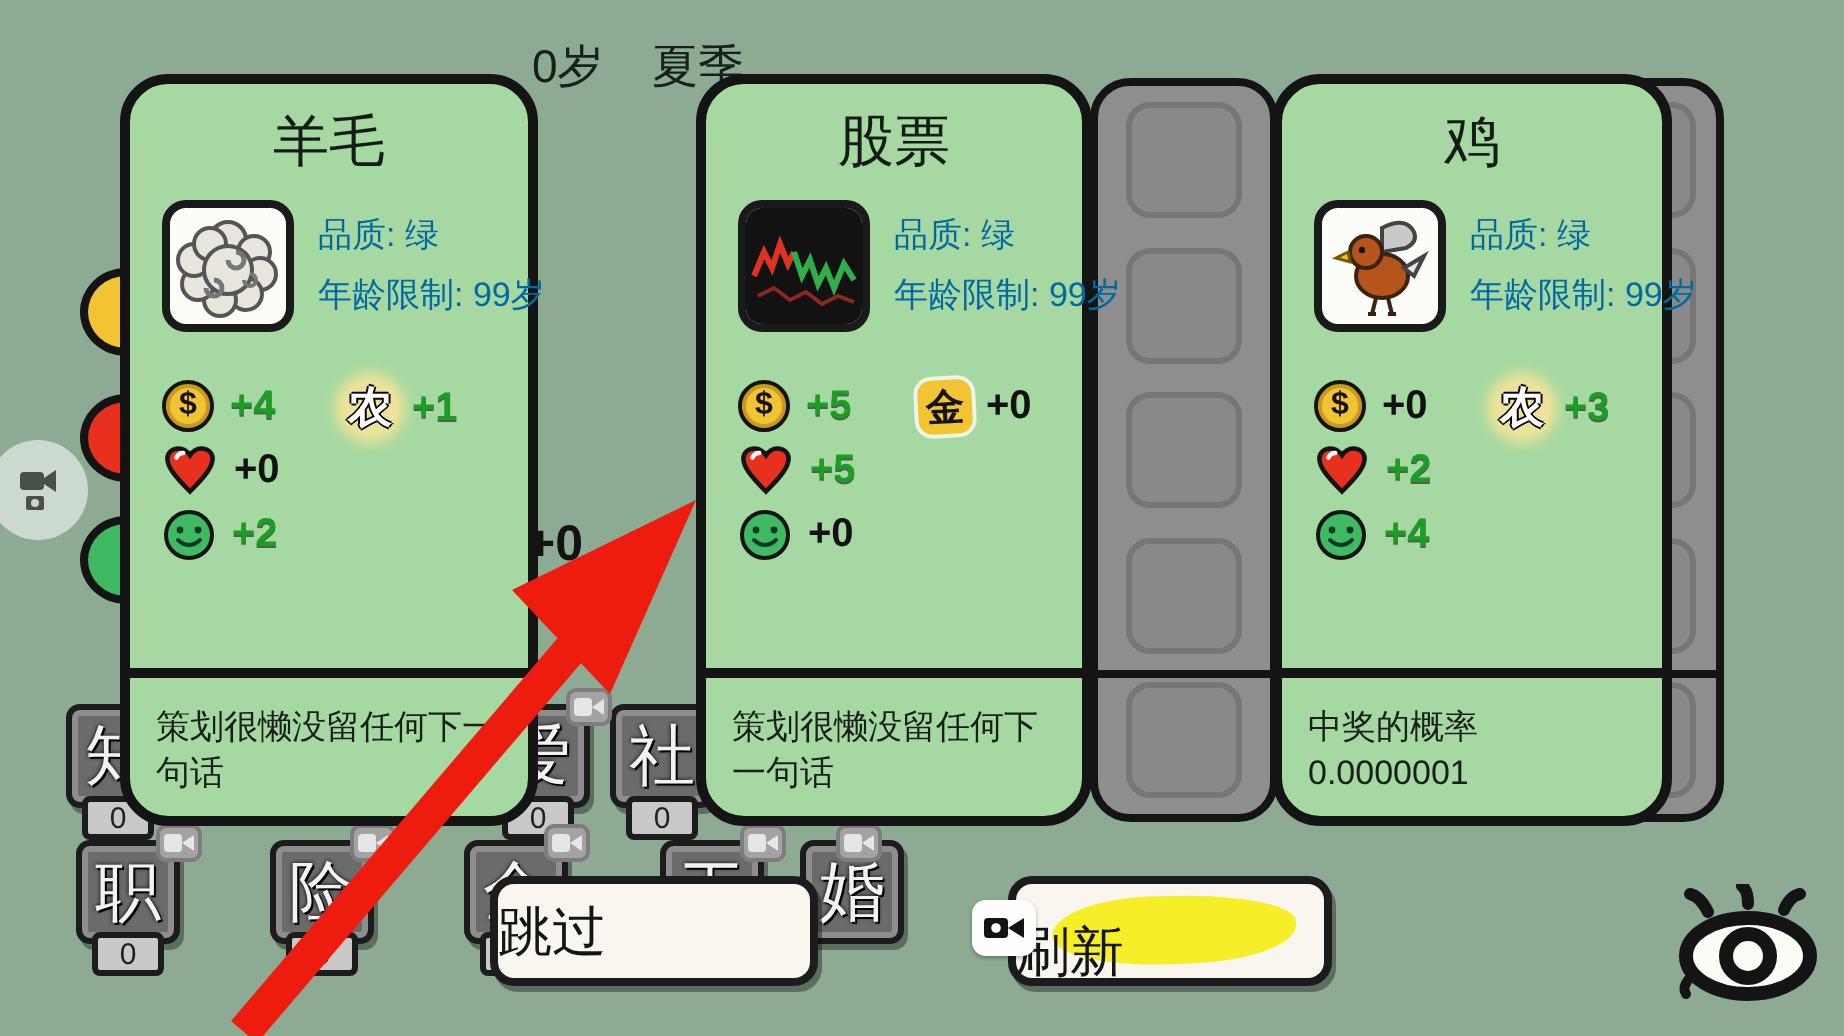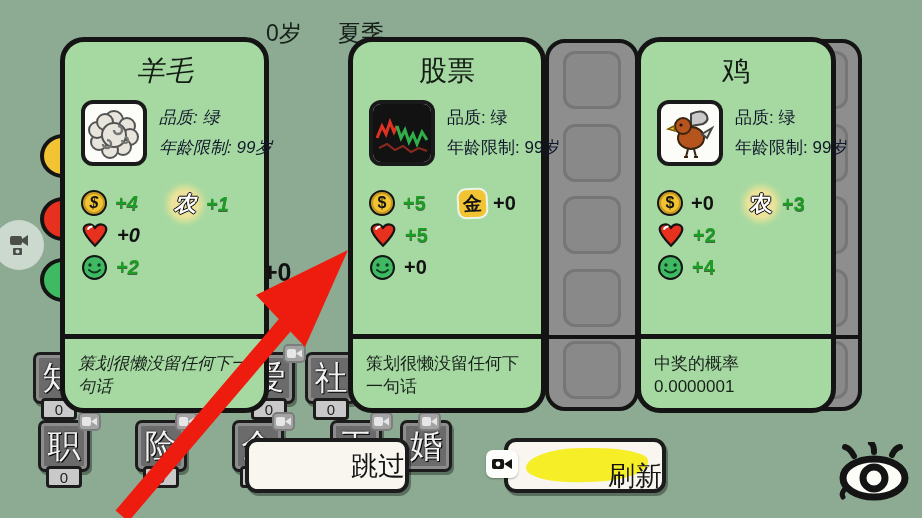--- a/index.html
+++ b/index.html
@@ -3,33 +3,33 @@
 <meta charset="utf-8">
 <style>
   html,body{margin:0;padding:0;}
   body{width:922px;height:518px;overflow:hidden;font-family:"Liberation Sans","DejaVu Sans",sans-serif;}
   #stage{position:relative;width:922px;height:518px;background:#8dab92;overflow:hidden;}
 
   
   .hdr{position:absolute;top:18px;font-size:23px;color:#17211a;z-index:1;white-space:nowrap;}
   #hdr-title{left:85px;}
   #hdr-age{left:266px;}
-  #hdr-season{left:338px;}
+  #hdr-season{left:326px;}
 
   
   .deckstrip{position:absolute;top:39px;height:372px;background:#8e8e8e;border:4px solid #141414;border-radius:20px;z-index:2;box-sizing:border-box;display:flex;flex-direction:column;align-items:center;justify-content:space-between;padding:8px 0;}
   .deckslot{width:58px;height:58px;border:3px solid #767676;border-radius:12px;background:#898989;box-sizing:border-box;}
   .strip-divider{position:absolute;left:-4px;right:-4px;top:292px;height:4px;background:#141414;}
 
   
   .card{position:absolute;top:37px;height:376px;background:#a6d9a2;border:5px solid #141414;border-radius:24px;z-index:3;box-sizing:border-box;}
   .card-title{position:absolute;top:10px;left:0;right:0;text-align:center;font-size:28px;color:#141d15;}
   .card-art{position:absolute;left:16px;top:58px;width:66px;height:66px;background:#fcfcf8;border:4px solid #1a1a1a;border-radius:12px;box-sizing:border-box;overflow:hidden;}
   .card-art svg{display:block;width:100%;height:100%;}
-  .info-line{position:absolute;left:94px;font-size:17px;color:#0f172a;white-space:nowrap;}
+  .info-line{position:absolute;left:94px;font-size:17px;color:#0369a1;white-space:nowrap;}
   .info-q{top:64px;} .info-a{top:94px;}
   .stat-row{position:absolute;left:16px;display:flex;align-items:center;gap:8px;}
   .sr0{top:148px;} .sr1{top:180px;} .sr2{top:212px;}
   .stat-value{font-size:20px;font-weight:800;color:#1b9e23;text-shadow:0 1px 0 rgba(0,0,0,.55);}
   .stat-value.zero{color:#121212;text-shadow:none;}
   .coin{width:26px;height:26px;border-radius:50%;background:#f2c433;border:2px solid #141414;box-shadow:inset 0 0 0 2px rgba(120,80,0,.35);display:flex;align-items:center;justify-content:center;font-weight:800;font-size:16px;color:#141414;box-sizing:border-box;}
   .tagwrap{position:absolute;left:106px;top:148px;display:flex;align-items:center;gap:7px;}
   .tag-farm{width:28px;height:28px;display:flex;align-items:center;justify-content:center;font-size:22px;font-weight:700;color:#fff;background:#ece29b;border-radius:50%;box-shadow:0 0 6px 4px rgba(238,228,150,.9);text-shadow:-1px 0 #000,1px 0 #000,0 -1px #000,0 1px #000;}
   .tag-gold{width:27px;height:27px;display:flex;align-items:center;justify-content:center;font-size:19px;font-weight:800;color:#141414;background:#f2c433;border-radius:7px;transform:rotate(-3deg);box-shadow:0 0 0 2px rgba(255,255,255,.75);}
   .card-divider{position:absolute;left:-5px;right:-5px;top:292px;height:5px;background:#141414;}
@@ -42,21 +42,21 @@
   .adicon svg,.adicon-w svg{display:block;}
   .adicon-w{position:absolute;width:32px;height:28px;background:#fdfdfb;border-radius:7px;z-index:5;display:flex;align-items:center;justify-content:center;box-shadow:0 1px 2px rgba(0,0,0,.3);}
 
   
   .rescircle{position:absolute;width:46px;height:44px;border-radius:50%;border:4px solid #141414;box-sizing:border-box;z-index:1;display:flex;align-items:center;justify-content:center;}
   .float-circle{position:absolute;left:-6px;top:220px;width:50px;height:50px;border-radius:50%;background:rgba(255,255,255,.55);z-index:1;display:flex;align-items:center;justify-content:center;}
 
   .gaptext{position:absolute;z-index:1;font-weight:800;color:#121212;}
 
   
-  .actbtn{position:absolute;top:438px;height:55px;background:#f8f6ef;border:4px solid #1c1c1c;border-radius:12px;box-sizing:border-box;display:flex;align-items:center;justify-content:flex-end;font-size:27px;color:#141414;z-index:4;box-shadow:2px 3px 0 rgba(0,0,0,.35);}
+  .actbtn{position:absolute;top:438px;height:55px;background:#f8f6ef;border:4px solid #1c1c1c;border-radius:12px;box-sizing:border-box;display:flex;align-items:center;justify-content:flex-start;font-size:27px;color:#141414;z-index:4;box-shadow:2px 3px 0 rgba(0,0,0,.35);}
   #btn-skip{left:245px;width:164px;}
   #btn-refresh{left:504px;width:162px;}
   .hl-yellow{position:absolute;left:18px;right:14px;top:6px;bottom:7px;background:#f6ee27;border-radius:45% 55% 50% 48%/60% 45% 58% 50%;transform:rotate(-1.5deg);z-index:0;}
   #btn-refresh span{position:relative;z-index:1;margin-top:20px;}
 
   
   #arrow-svg{position:absolute;left:0;top:0;z-index:8;pointer-events:none;}
   #eye-btn{position:absolute;left:836px;top:442px;width:80px;height:70px;z-index:4;}
 </style>
 </head>
@@ -145,21 +145,21 @@
   </div>
   <div class="deckstrip" style="left:776px;width:86px;">
     <div class="deckslot"></div>
     <div class="deckslot"></div>
     <div class="deckslot"></div>
     <div class="deckslot"></div>
     <div class="deckslot"></div>
     <div class="strip-divider"></div>
   </div>
 
-  <div class="card" style="left:60px;width:209px;font-style:italic;">
+  <div class="card" style="left:60px;width:209px;">
     <div class="card-title">羊毛</div>
     <div class="card-art">
       <svg viewBox="0 0 58 58">
         <g stroke="#555" stroke-width="2" fill="#e7e5dc">
           <circle cx="29" cy="16" r="9"></circle>
             <circle cx="42" cy="22" r="8"></circle>
             <circle cx="45" cy="33" r="8"></circle>
           <circle cx="38" cy="43" r="8"></circle>
             <circle cx="25" cy="46" r="8"></circle>
             <circle cx="14" cy="38" r="8"></circle>

